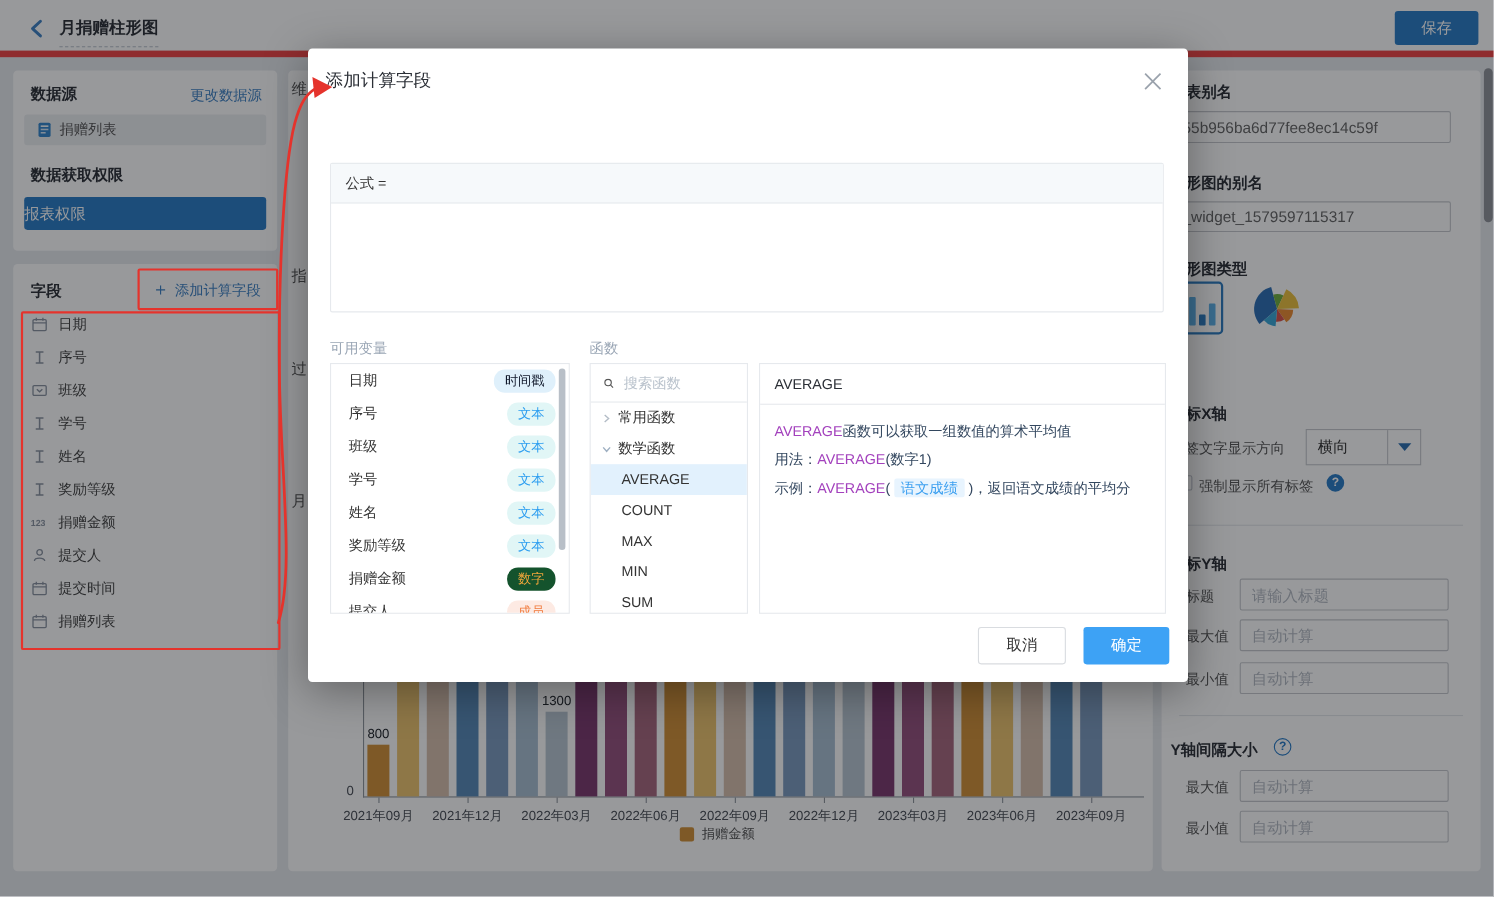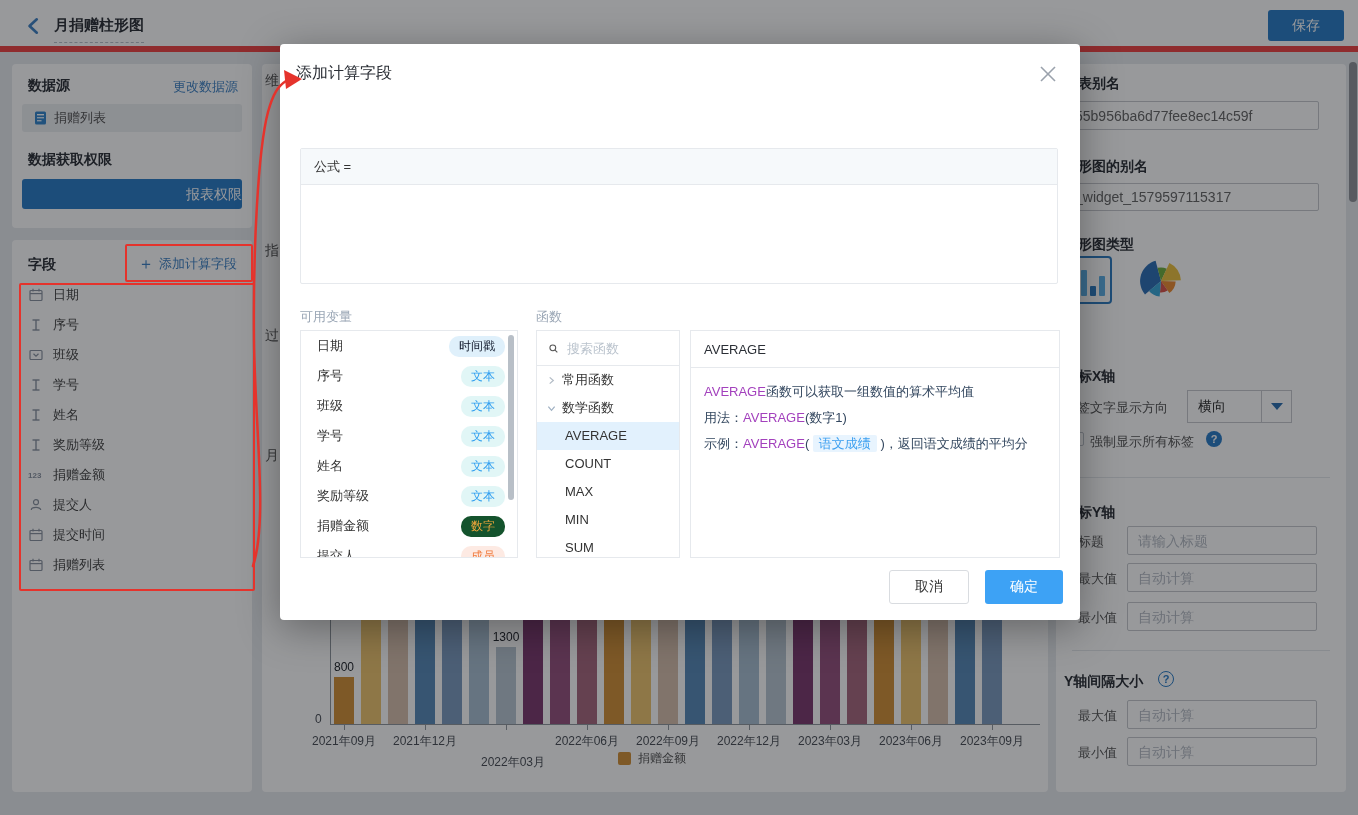--- a/index.html
+++ b/index.html
@@ -19,21 +19,21 @@
   #save-btn{position:absolute;right:14px;top:10px;width:76px;height:31px;background:var(--accent);
             color:#fff;font-size:14px;border:none;border-radius:3px;line-height:31px;text-align:center}
   
   #card-ds{left:12px;top:64px;width:240px;height:164px}
   #ds-title{position:absolute;left:16px;top:13px}
   #ds-change{position:absolute;right:14px;top:14px;font-size:13px;color:#3f82c4;cursor:pointer}
   #ds-item{position:absolute;left:10px;top:40px;width:220px;height:28px;background:#edeff2;border-radius:3px;
            display:flex;align-items:center;padding-left:12px;gap:7px;font-size:13px;color:#555}
   #perm-title{position:absolute;left:16px;top:87px}
   #perm-btn{position:absolute;left:10px;top:115px;width:220px;height:30px;background:var(--accent);color:#fff;
-            font-size:14px;border:none;border-radius:3px;line-height:30px;text-align:right}
+            font-size:14px;border:none;border-radius:3px;line-height:30px;text-align:left}
   #card-fields{left:12px;top:240px;width:240px;height:552px}
   #fields-title{position:absolute;left:16px;top:16px}
   #add-calc{position:absolute;left:126px;top:15px;display:flex;align-items:center;gap:5px;cursor:pointer}
   #add-calc .plus{color:#3f82c4;font-size:16px;line-height:16px}
   #add-calc .lbl{color:#3f82c4;font-size:13px}
   #field-list{position:absolute;left:16px;top:40px;width:210px}
   .field-row{height:30px;display:flex;align-items:center;gap:9px;font-size:13px;color:#444;cursor:pointer}
   .field-row svg,.field-row .num-ic{flex:0 0 16px}
   .num-ic{font-size:8px;font-weight:bold;color:#8a93a1;letter-spacing:0}
   
@@ -281,21 +281,21 @@
         <div class="bar" style="left: 543px; width: 20px; height: 118px; background: rgb(210, 145, 55);"></div>
         <div class="bar" style="left: 570px; width: 20px; height: 118px; background: rgb(238, 197, 110);"></div>
         <div class="bar" style="left: 597px; width: 20px; height: 118px; background: rgb(216, 191, 172);"></div>
         <div class="bar" style="left: 624px; width: 20px; height: 118px; background: rgb(88, 138, 184);"></div>
         <div class="bar" style="left: 651px; width: 20px; height: 118px; background: rgb(125, 156, 192);"></div>
         <div class="tickmark" style="left: 13px;"></div>
         <div class="ticklabel" style="left: -29px;">2021年09月</div>
         <div class="tickmark" style="left: 94px;"></div>
         <div class="ticklabel" style="left: 52px;">2021年12月</div>
         <div class="tickmark" style="left: 175px;"></div>
-        <div class="ticklabel" style="left: 140px; margin-top: 21px;">2022年03月</div>
+        <div class="ticklabel" style="left: 133px;">2022年03月</div>
         <div class="tickmark" style="left: 256px;"></div>
         <div class="ticklabel" style="left: 214px;">2022年06月</div>
         <div class="tickmark" style="left: 337px;"></div>
         <div class="ticklabel" style="left: 295px;">2022年09月</div>
         <div class="tickmark" style="left: 418px;"></div>
         <div class="ticklabel" style="left: 376px;">2022年12月</div>
         <div class="tickmark" style="left: 499px;"></div>
         <div class="ticklabel" style="left: 457px;">2023年03月</div>
         <div class="tickmark" style="left: 580px;"></div>
         <div class="ticklabel" style="left: 538px;">2023年06月</div>

